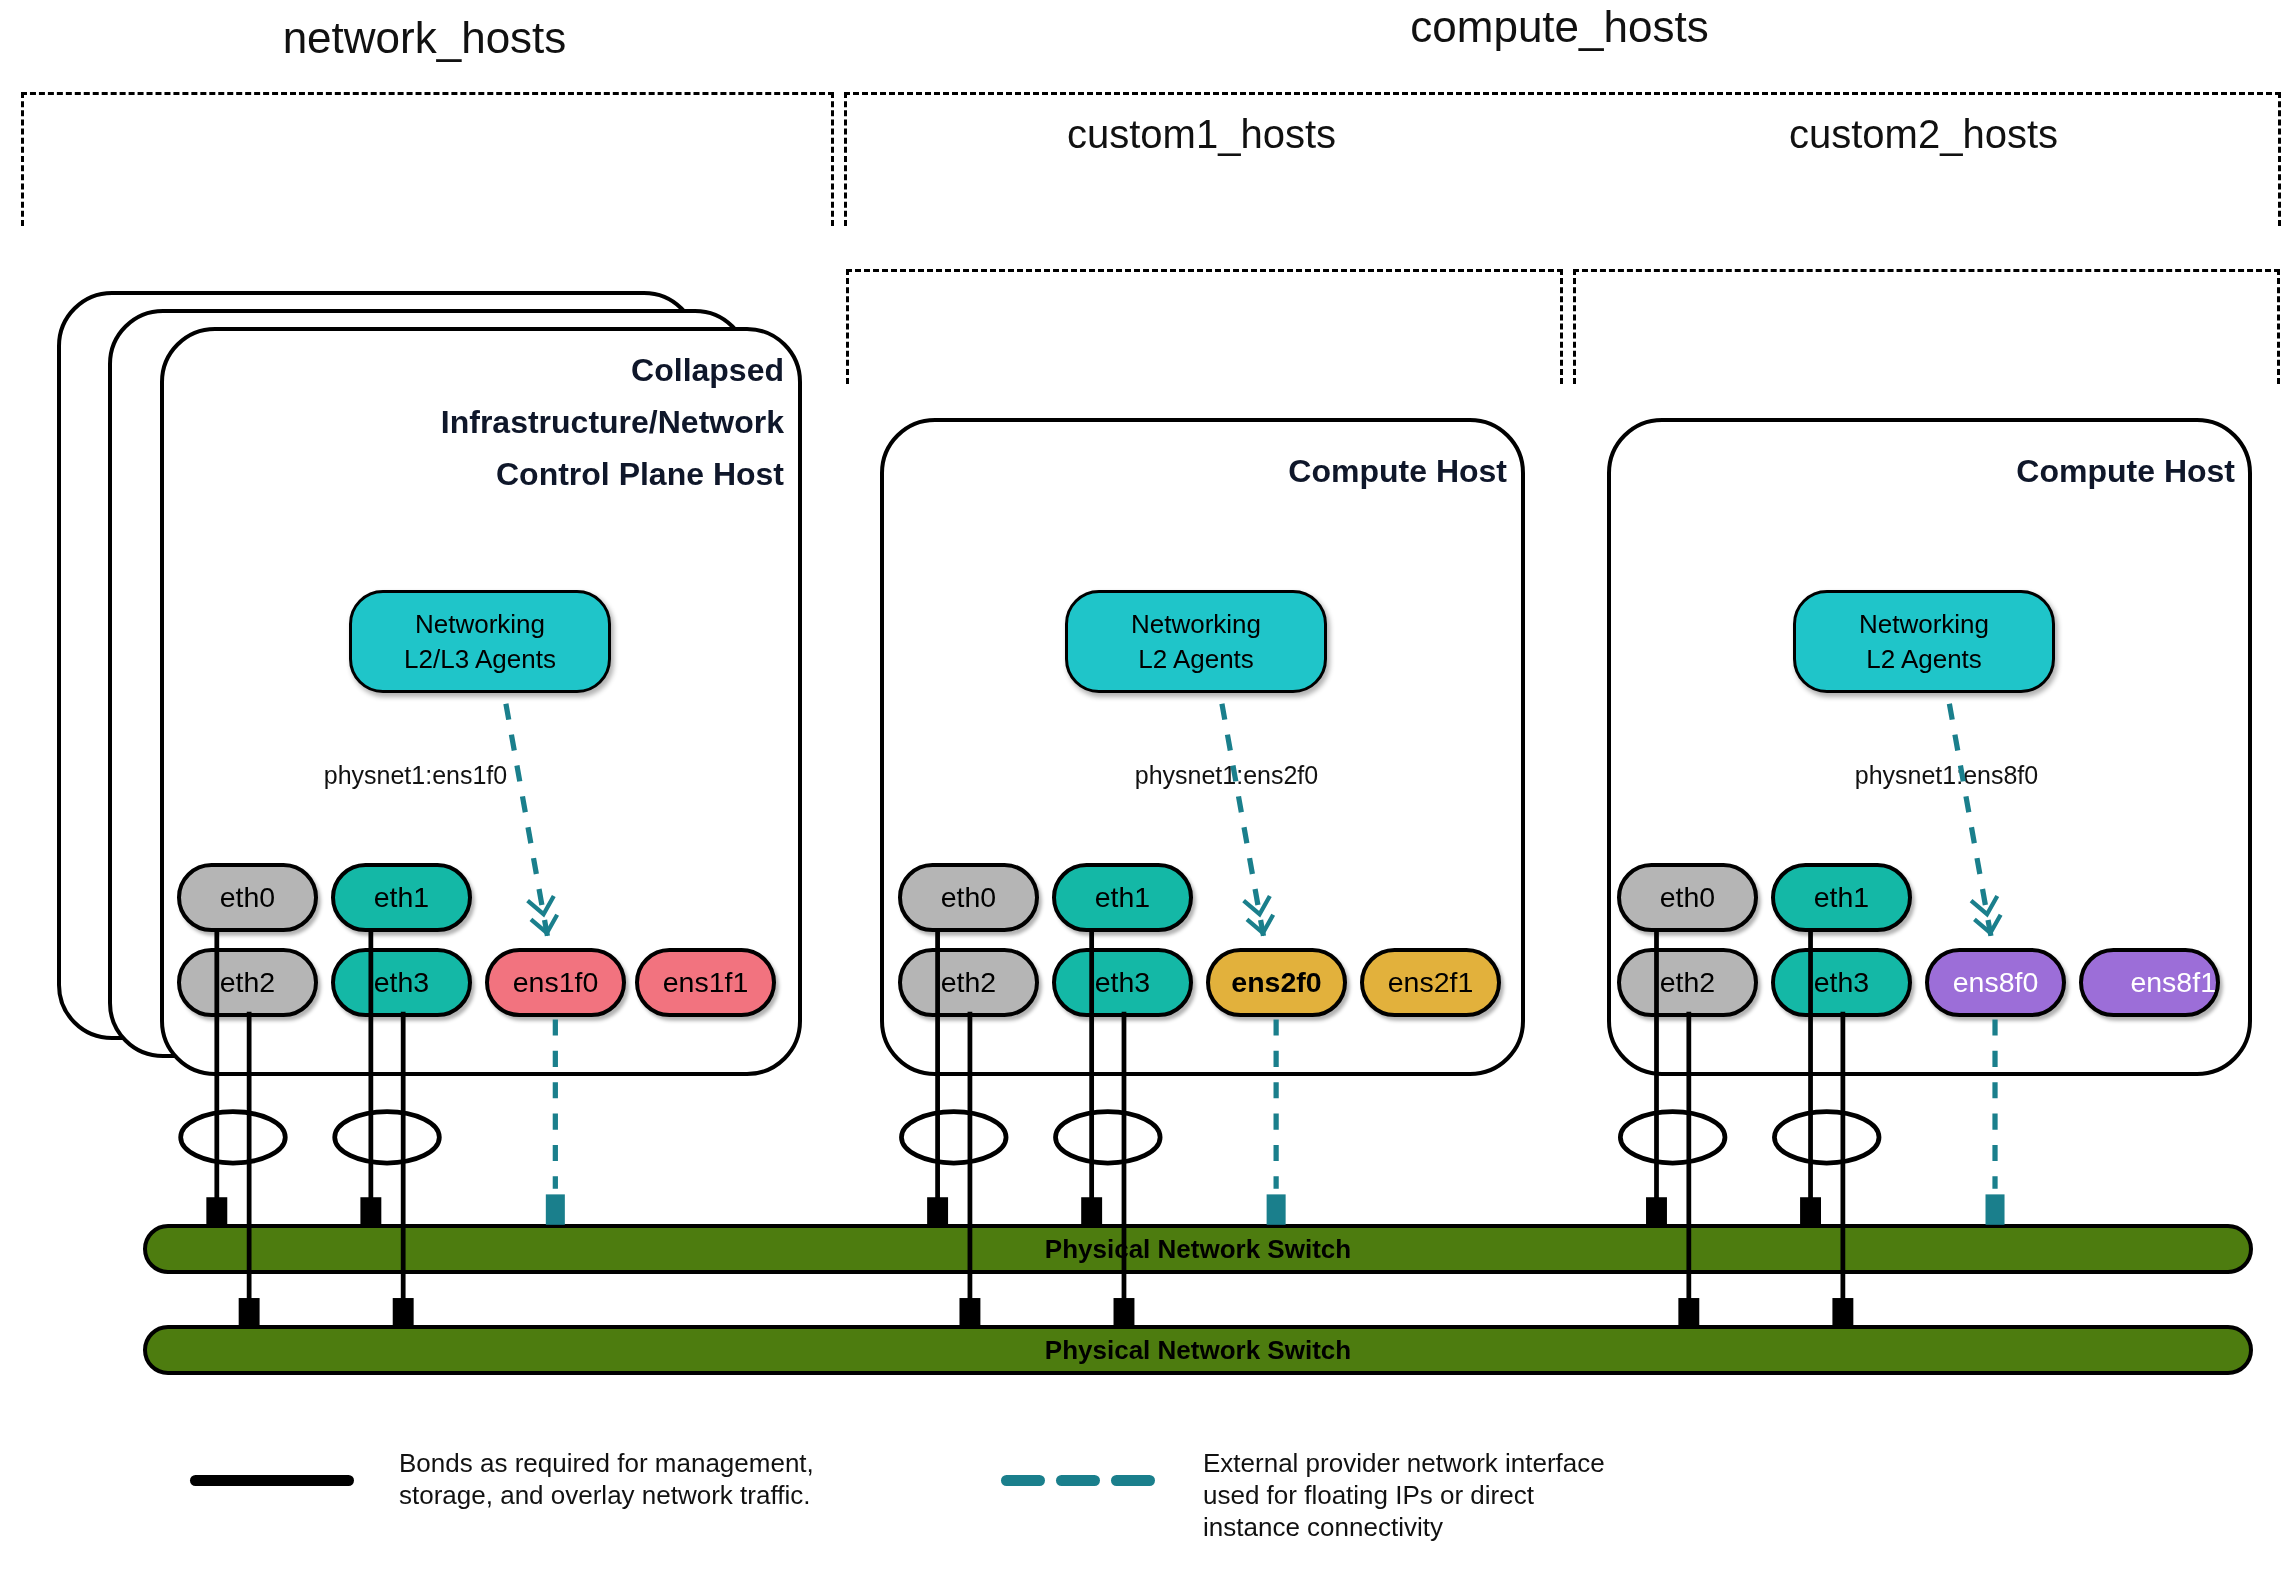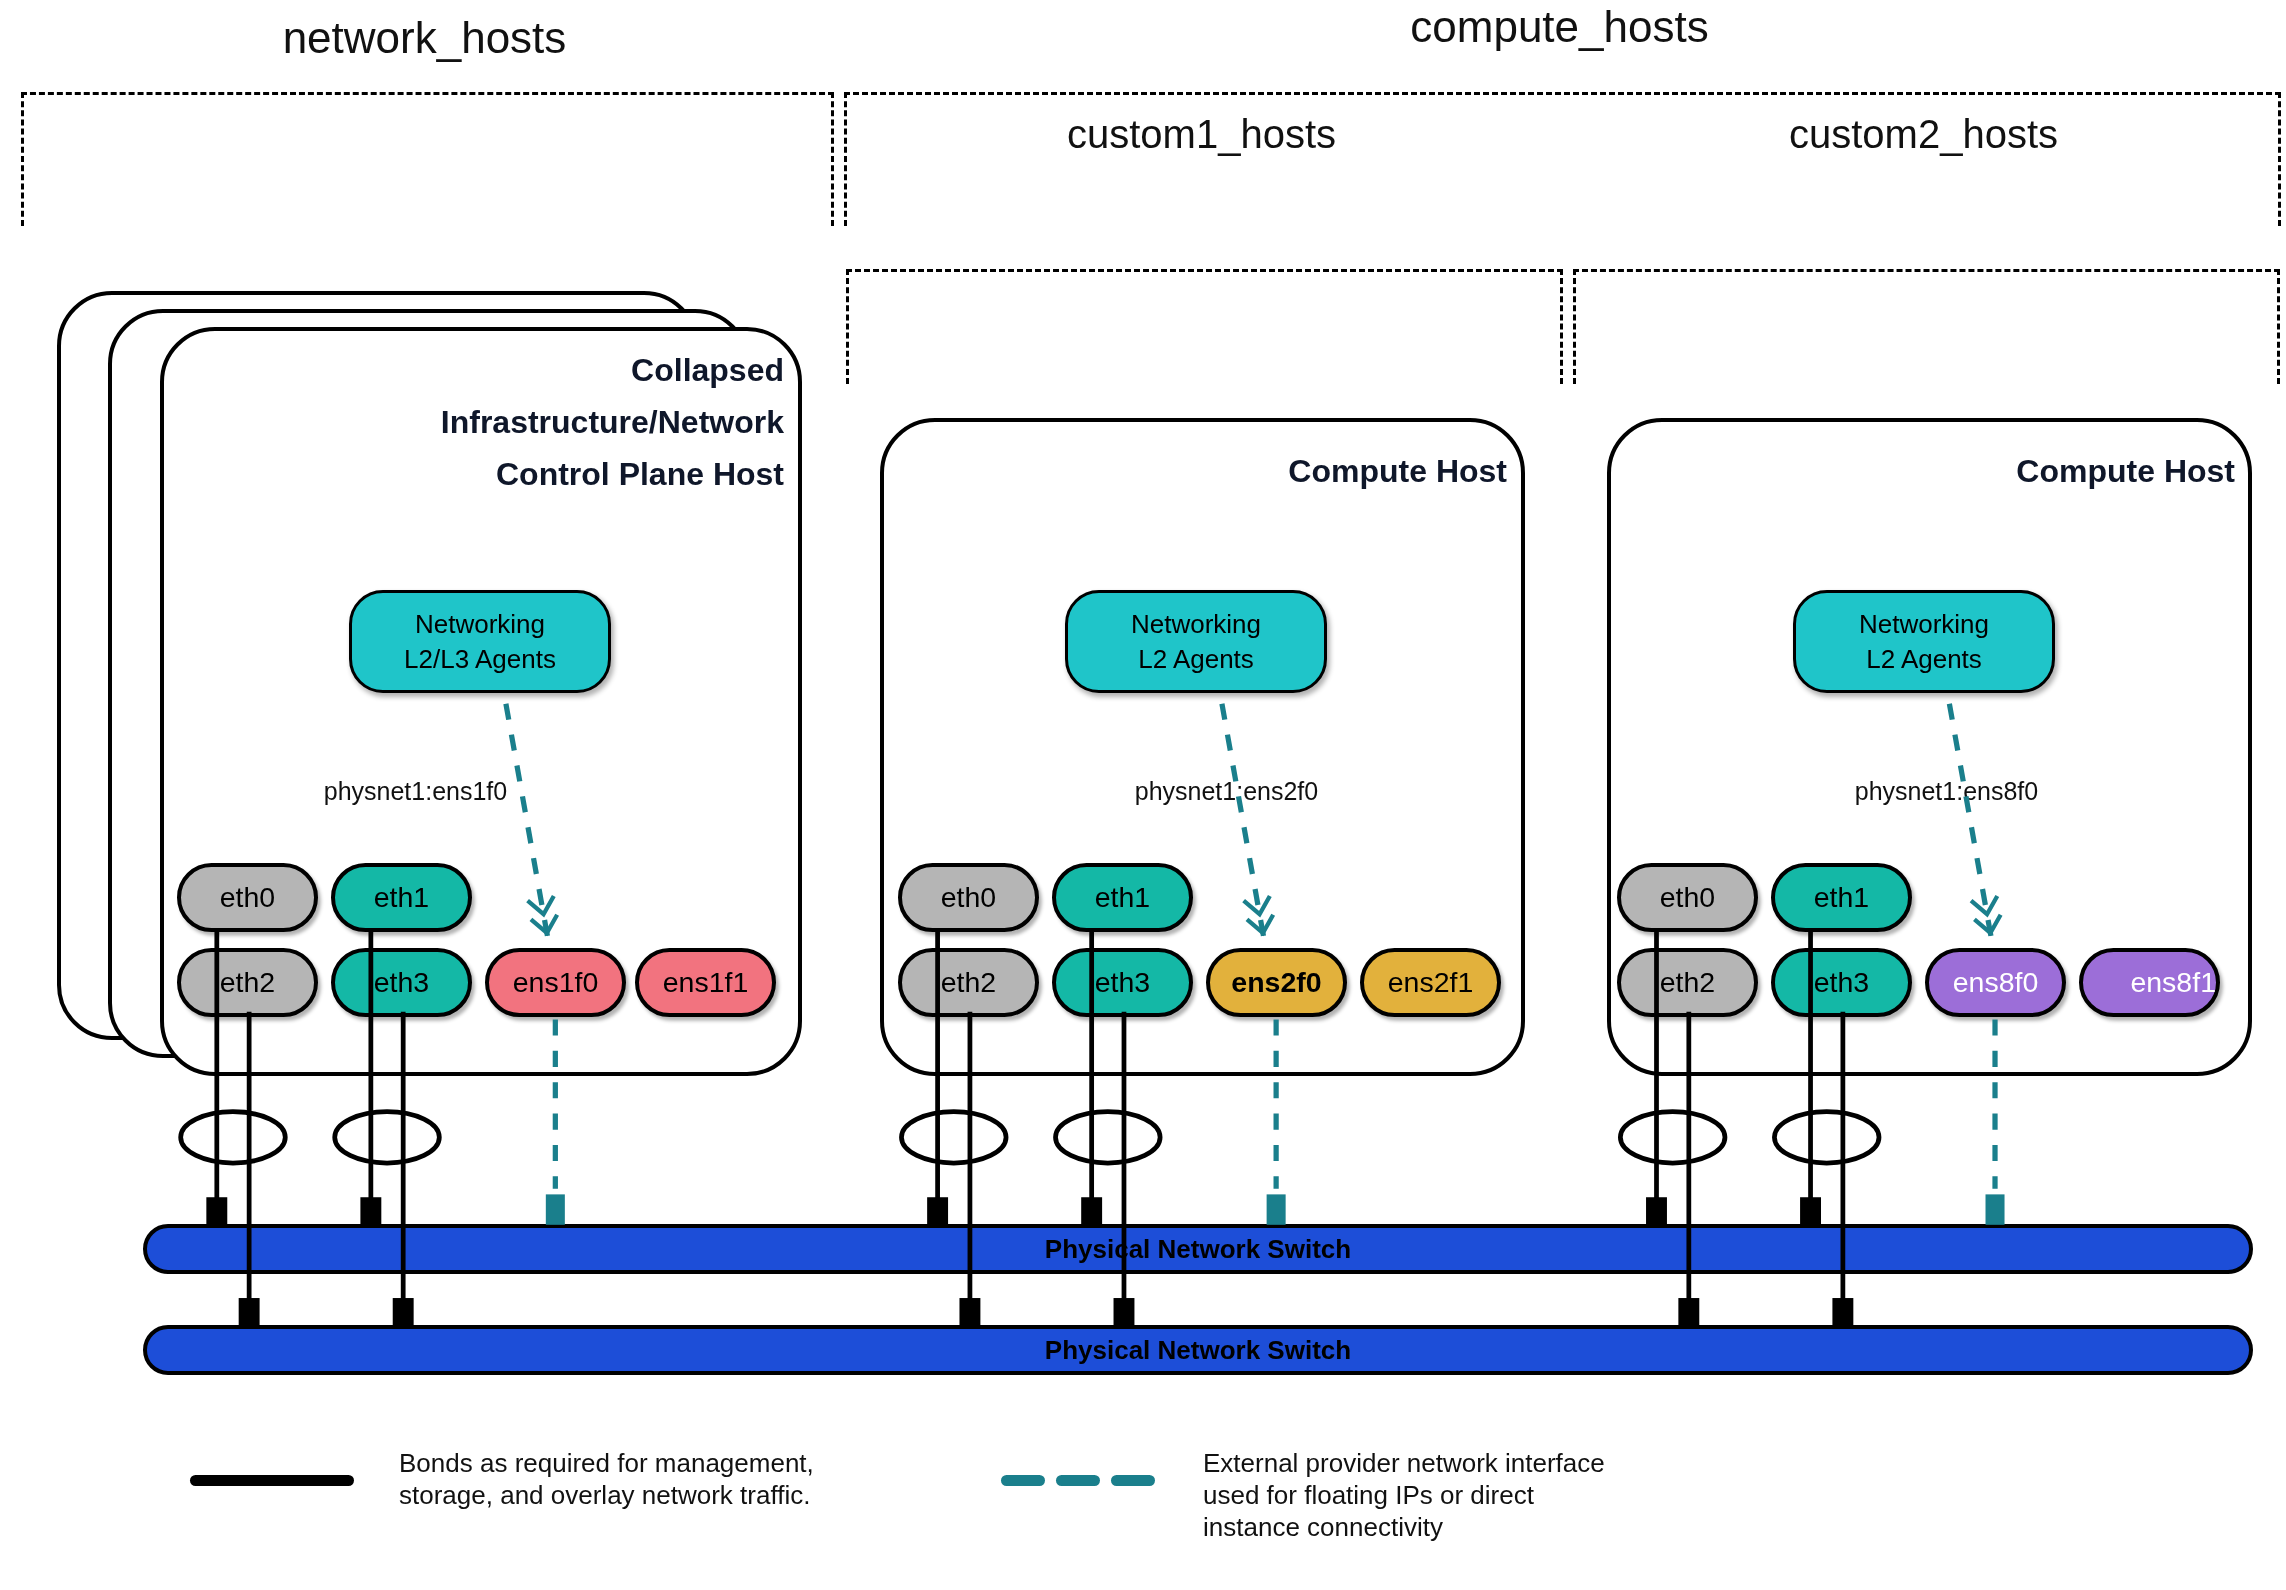--- a/index.html
+++ b/index.html
@@ -6,30 +6,30 @@
   #canvas{position:relative;width:2286px;height:1590px;background:#ffffff;
           font-family:"Liberation Sans",sans-serif;color:#0c0c0c;overflow:hidden;}
   .group-label{position:absolute;text-align:center;font-size:44px;letter-spacing:0px;color:#111;}
   .group-label.small{font-size:40px;}
   .bracket{position:absolute;border:3.8px dashed #000;border-bottom:none;}
   .host-box{position:absolute;background:#fff;border:4.8px solid #000;border-radius:55px;}
   .host-title{position:absolute;text-align:right;font-weight:bold;font-size:32px;line-height:52px;color:#0f172a;}
   .agent-box{position:absolute;width:262px;height:103px;background:#1FC5C9;border:3.8px solid #000;
              border-radius:34px;text-align:center;font-size:26px;line-height:35px;padding-top:14.3px;
              box-sizing:border-box;color:#000;box-shadow:2.9px 3.8px 4.8px rgba(0,0,0,0.30);}
-  .physnet{position:absolute;width:285px;text-align:center;font-size:25px;color:#111;margin-top:16px;}
+  .physnet{position:absolute;width:285px;text-align:center;font-size:25px;color:#111;}
   .pill{position:absolute;width:141px;height:69px;border:4.8px solid #000;border-radius:35px;
         box-sizing:border-box;text-align:center;font-size:28.5px;line-height:60px;color:#000;
         box-shadow:2.9px 3.8px 3.8px rgba(0,0,0,0.30);}
   .nic-gray-d{background:#B5B5B5;}
   .nic-gray-l{background:#14b8a6;}
   .nic-pink{background:#F2737F;}
   .nic-gold{background:#E2B13C;}
   .nic-purple{background:#9C6ED8;color:#fff;}
-  .switch-bar{position:absolute;left:143px;width:2110px;height:50px;background:#1d4ed8;border:4.8px solid #000;
+  .switch-bar{position:absolute;left:143px;width:2110px;height:50px;background:#4d7c0f;border:4.8px solid #000;
               border-radius:27.6px;box-sizing:border-box;text-align:center;font-weight:bold;font-size:26px;
               line-height:43px;color:#000;}
   .legend-line{position:absolute;height:10.5px;border-radius:5.7px;background:#000;}
   .legend-dash{position:absolute;height:10.5px;width:44px;border-radius:5.7px;background:#1A7F8C;}
   .legend-text{position:absolute;font-size:26px;line-height:32px;color:#111;}
   svg.overlay{position:absolute;left:0;top:0;pointer-events:none;}
 </style>
 </head>
 <body>
 

